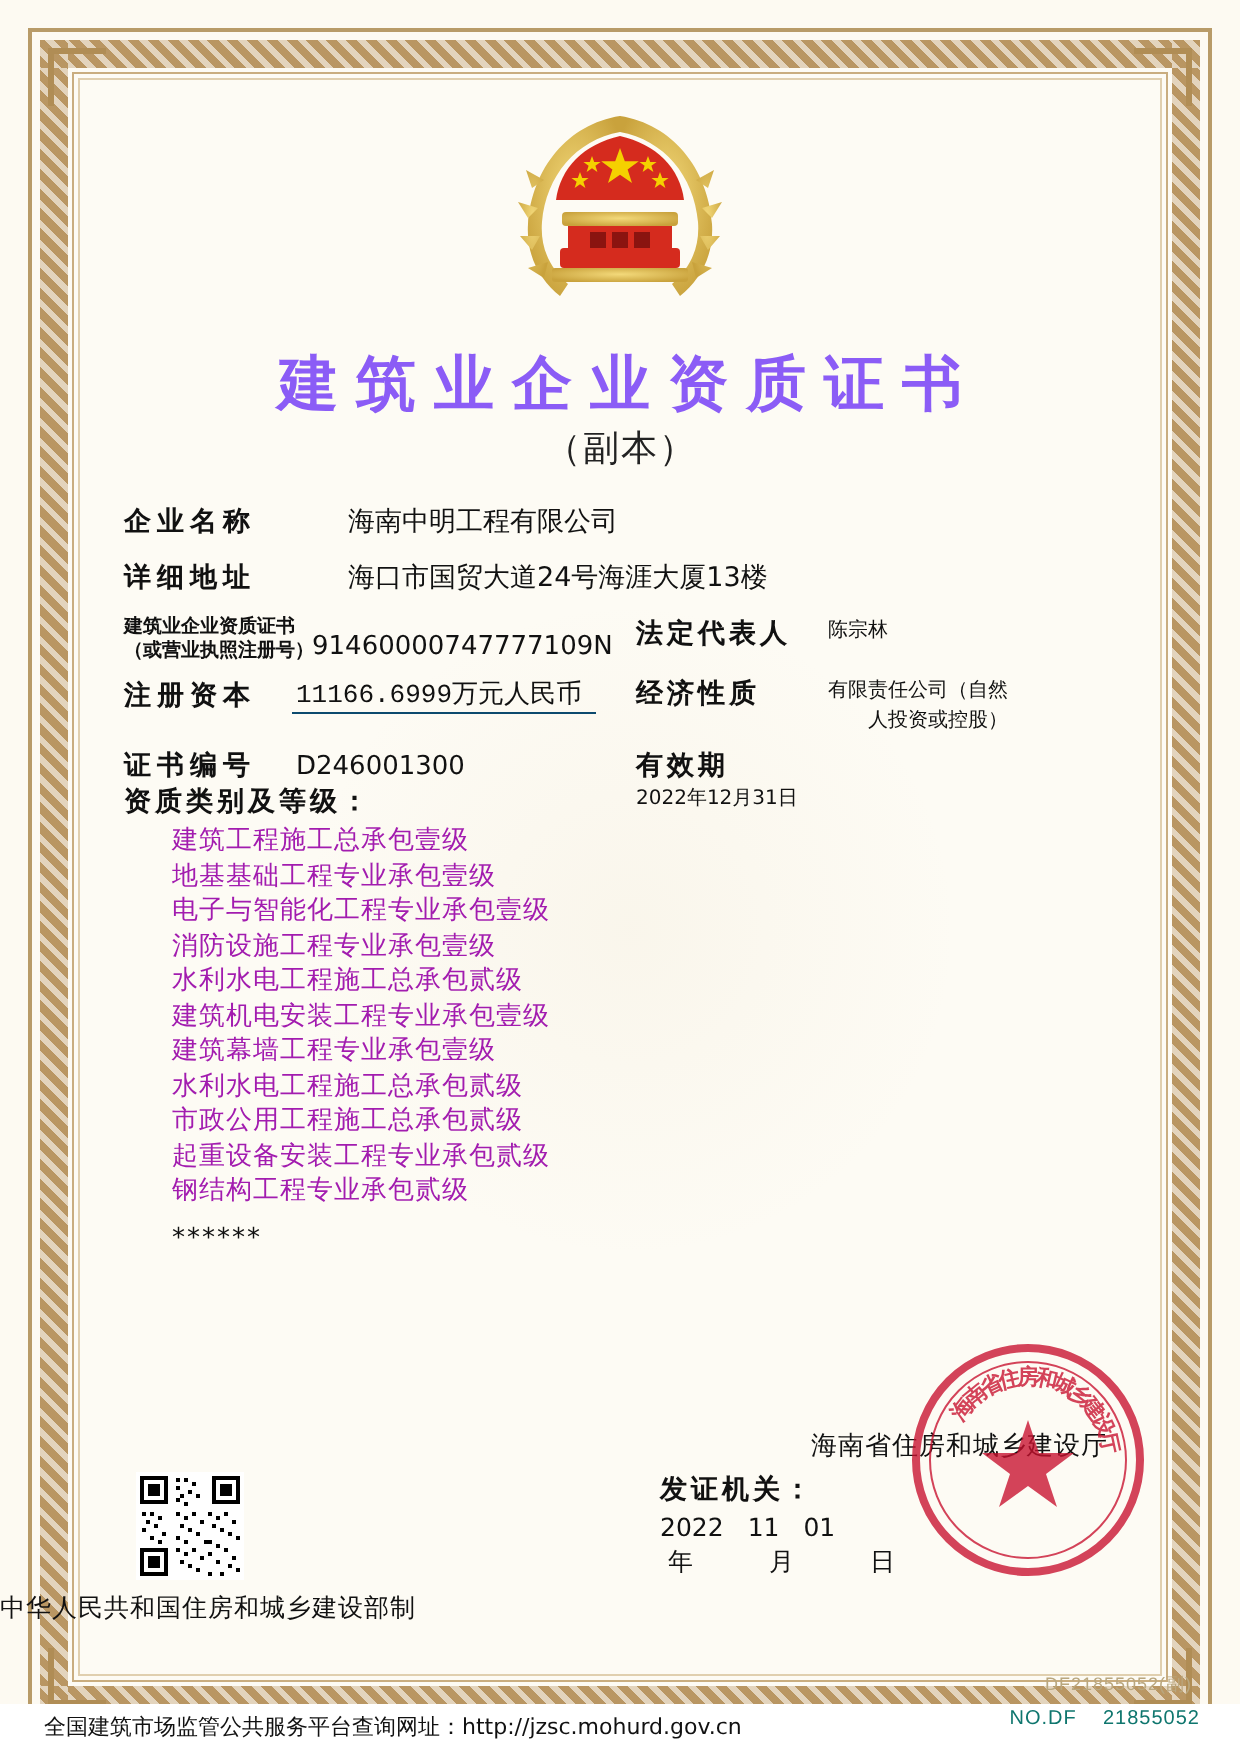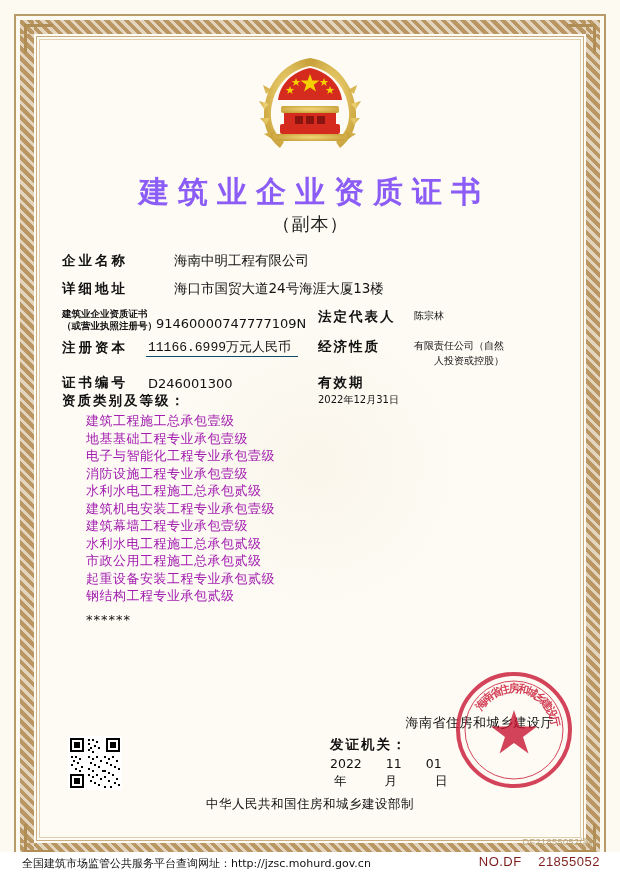--- a/index.html
+++ b/index.html
@@ -244,34 +244,33 @@
     left: 330px;
     top: 756px;
     font-family: "DejaVu Sans", sans-serif;
     font-size: 12.5px;
     color: #111;
     width: 200px;
   }
   .issue-date .dline {
     display: flex;
     justify-content: flex-start;
-    gap: 24px;
+    gap: 12px;
   }
   .issue-date .dline2 {
     display: flex;
     justify-content: flex-start;
     gap: 38px;
     margin-top: 2px;
     padding-left: 4px;
   }
   .maker {
     position: absolute;
     left: 0; right: 0;
     top: 796px;
-    text-align: center;
     font-family: "DejaVu Sans", sans-serif;
     font-size: 12.5px;
     color: #111;
     letter-spacing: 0.5px;
   }
 
   
   .seal {
     position: absolute;
     left: 452px;
@@ -303,22 +302,22 @@
     position: absolute;
     left: 22px; top: 856px;
     font-family: "DejaVu Sans", sans-serif;
     font-size: 11px;
     color: #111;
   }
   .footer-right {
     position: absolute;
     right: 20px; top: 854px;
     font-family: "Liberation Sans", sans-serif;
-    font-size: 13px;
-    color: #7f1d1d;
+    font-size: 10px;
+    color: #0f766e;
     letter-spacing: 0.5px;
   }
   .serial-faint {
     position: absolute;
     right: 24px; top: 836px;
     font-family: "Liberation Sans", sans-serif;
     font-size: 9px;
     color: #b9a77f;
     letter-spacing: 0.5px;
   }

